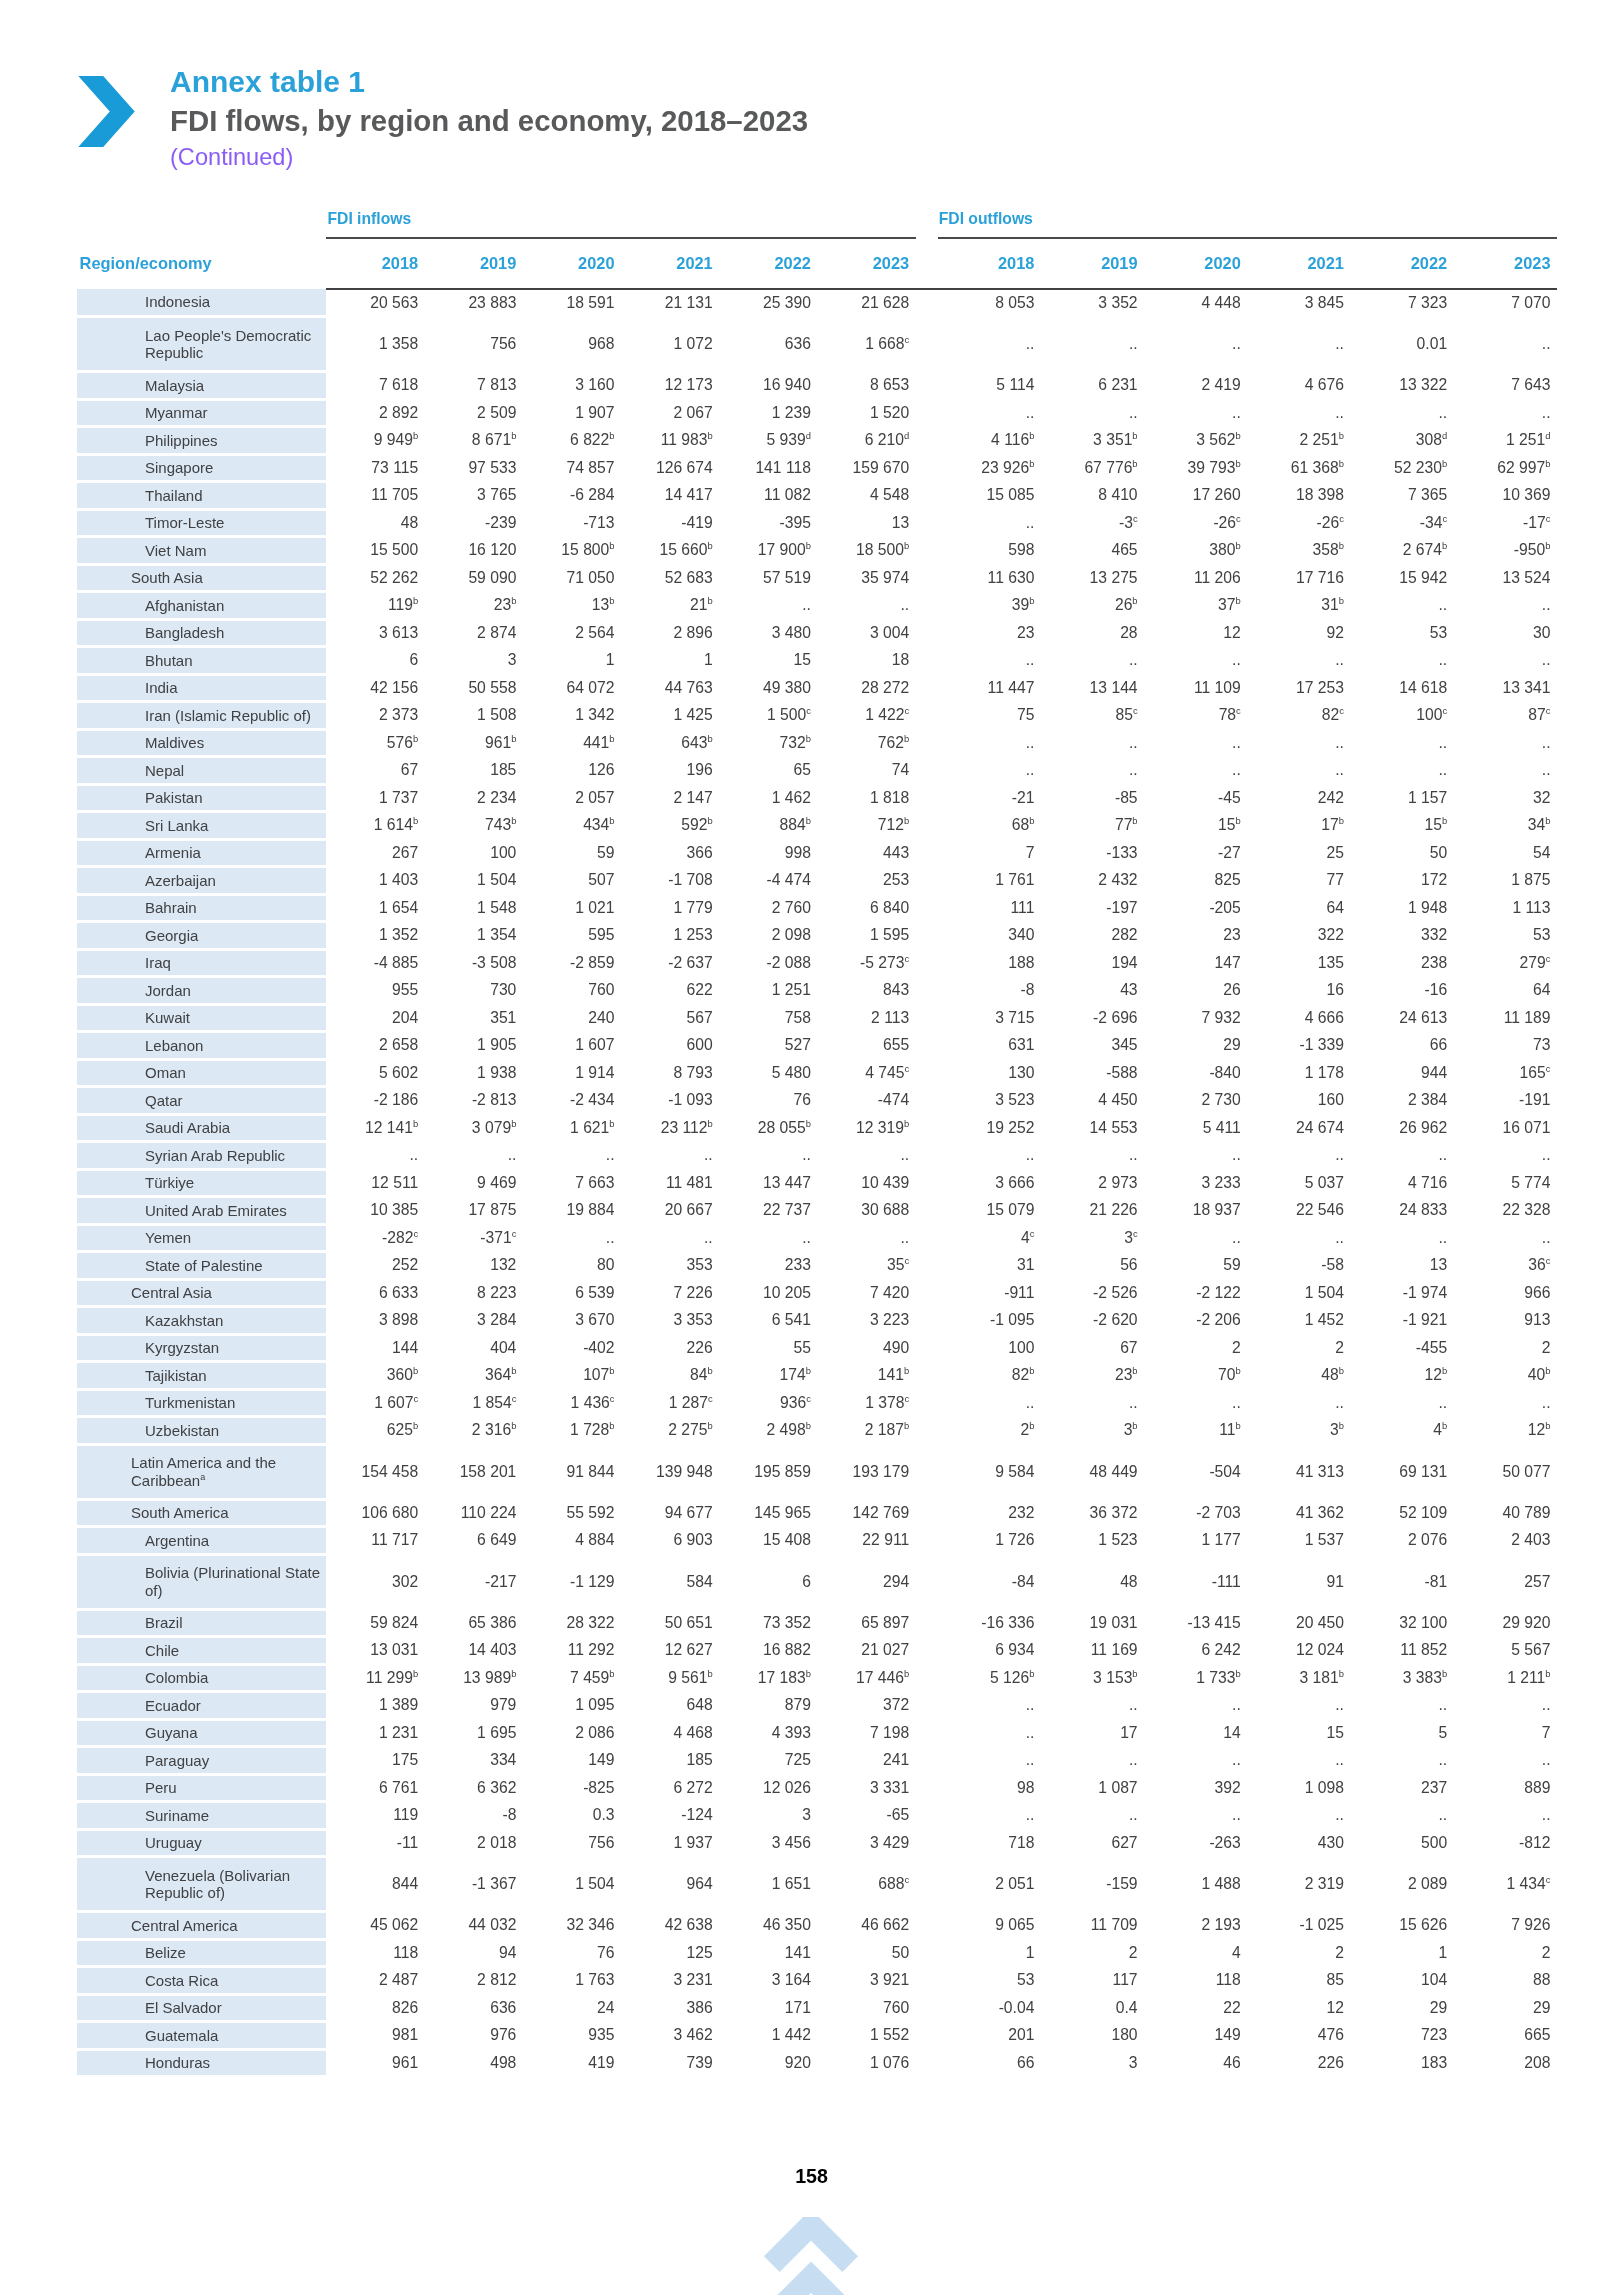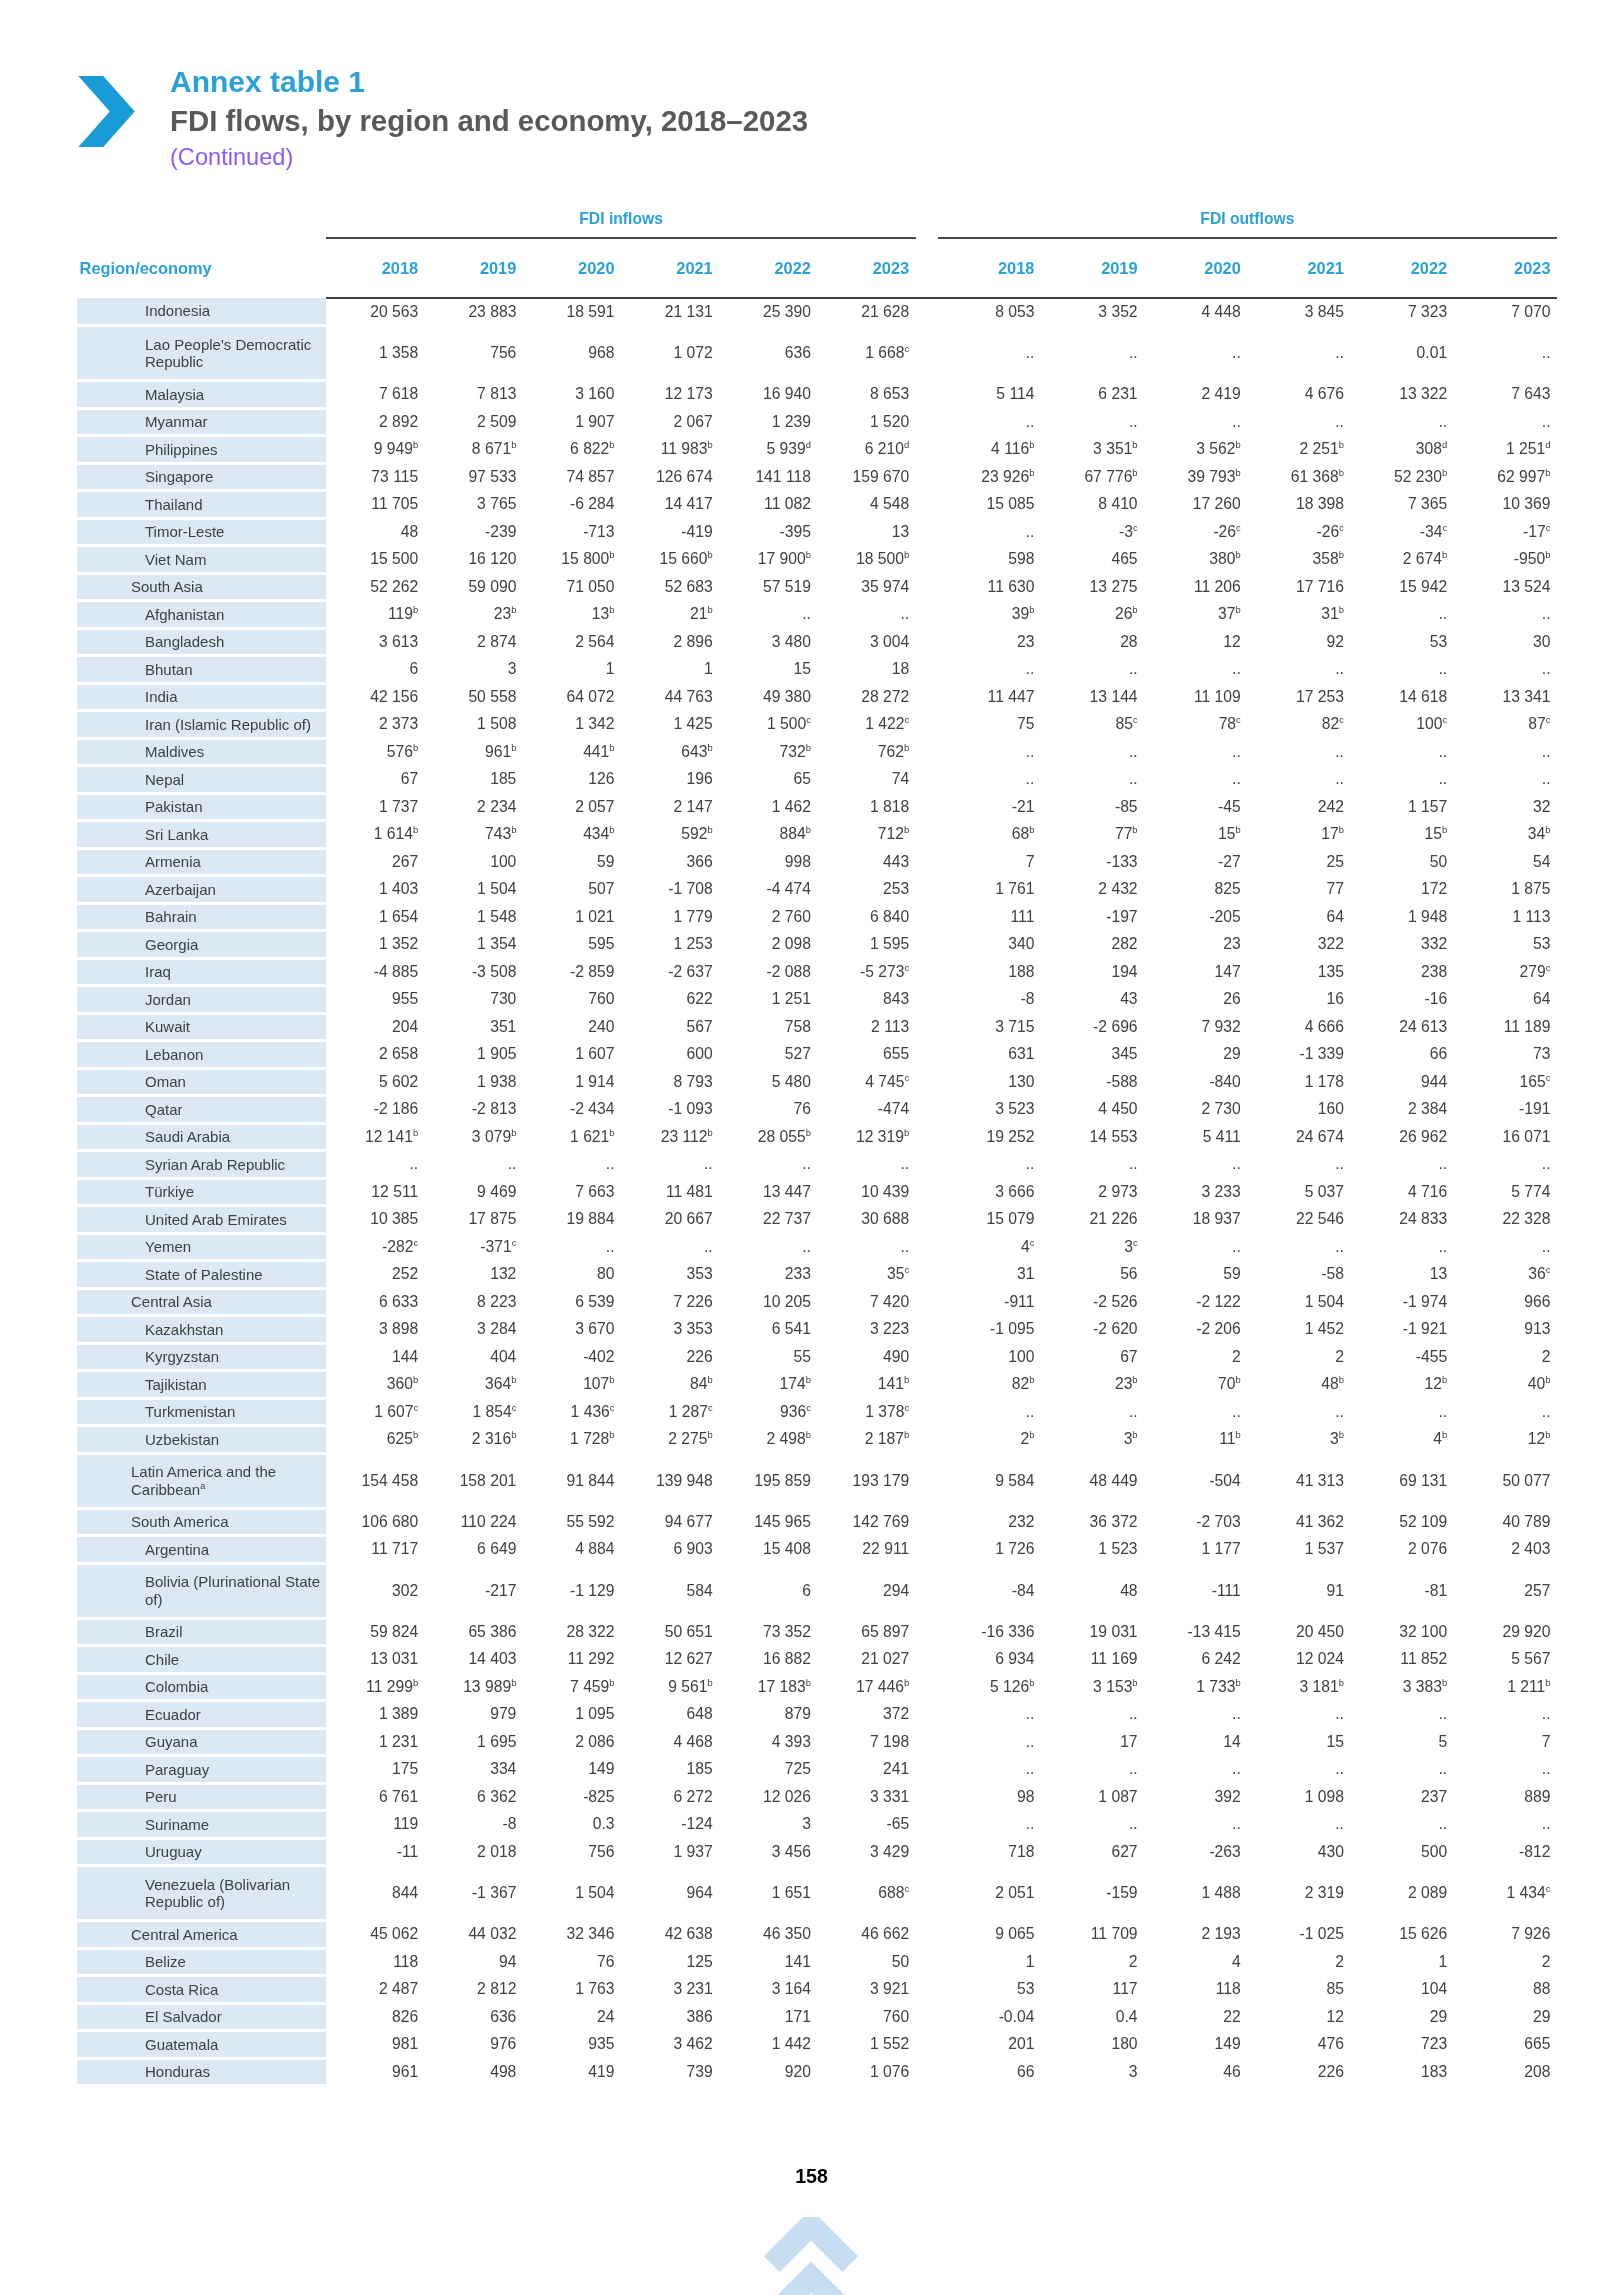--- a/index.html
+++ b/index.html
@@ -16,22 +16,22 @@
   .continued{color:#8b5cf6;font-size:23.6px;font-weight:normal;margin-top:5.2px;}
 
   table.fdi{position:absolute;left:77px;top:191px;border-collapse:collapse;table-layout:fixed;width:1480px;}
   col.c-label{width:249px;}
   col.c-in{width:98px;}
   col.c-gap{width:22px;}
   col.c-out{width:103px;}
 
   tr.group-row{height:47px;}
   tr.group-row td{vertical-align:bottom;padding-bottom:9.2px;}
-  td.group-head{color:#2ba1d9;font-size:15.7px;font-weight:bold;text-align:center;border-bottom:2px solid #4a4a4c;}
-  tr.years-row{height:60px;}
+  td.group-head{color:#2ba1d9;font-size:15.7px;font-weight:bold;border-bottom:2px solid #4a4a4c;}
+  tr.years-row{height:51px;}
   tr.years-row td{vertical-align:middle;border-bottom:2.6px solid #414042;}
   td.region-econ{color:#2ba1d9;font-size:16.4px;font-weight:bold;text-align:left;border-bottom:none !important;padding-left:2.6px;}
   td.year{color:#2ba1d9;font-size:16.4px;font-weight:bold;text-align:right;padding-right:6.5px;}
   tr.years-row td.gap{border-bottom:2.6px solid #414042;}
 
   tbody tr{height:27.5px;}
   tbody tr.tall{height:55px;}
   td.lbl{
     background:#dce9f5;border-bottom:3.3px solid #ffffff;
     font-size:15px;color:#414042;vertical-align:middle;line-height:1.15;

